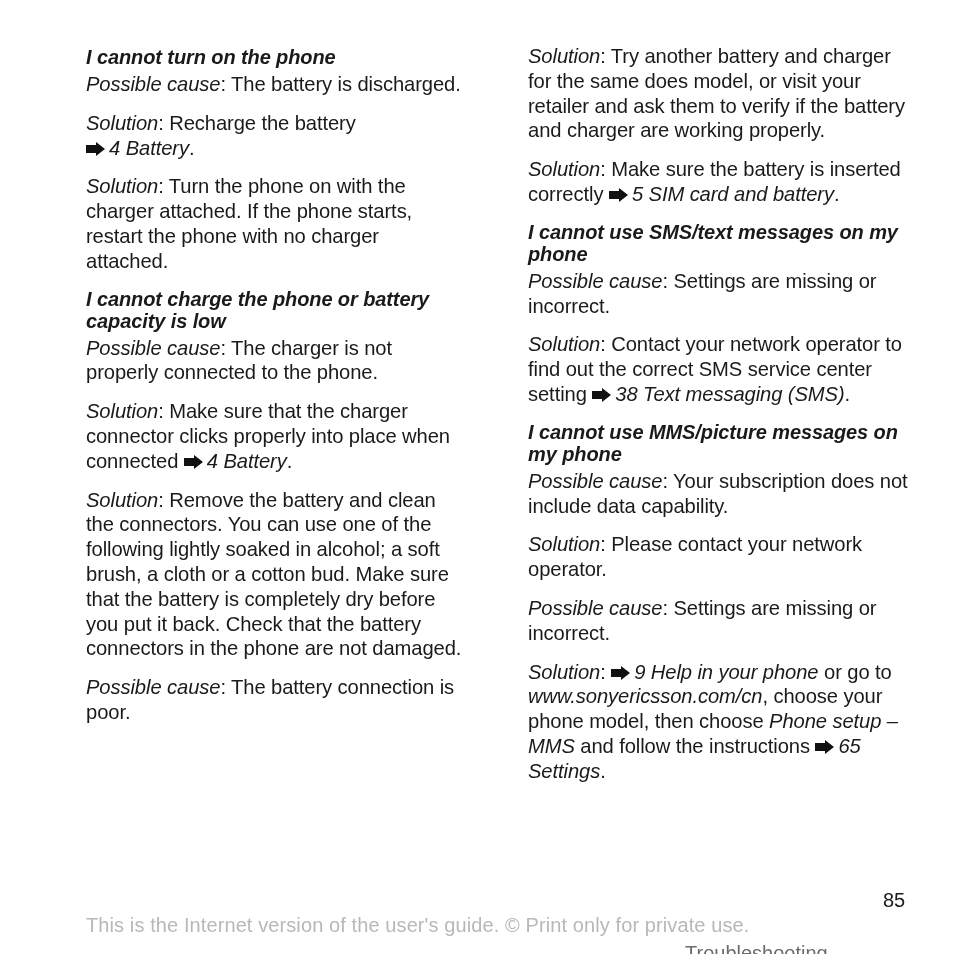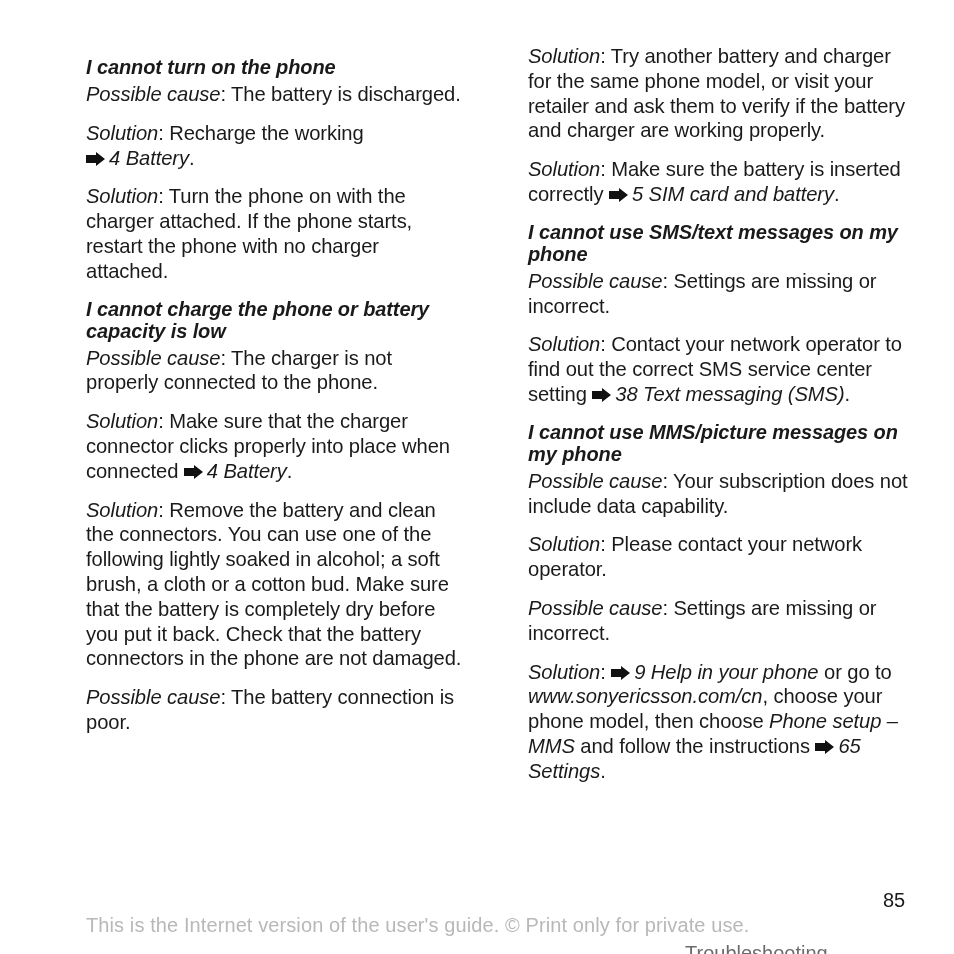--- a/index.html
+++ b/index.html
@@ -12,21 +12,21 @@
   .col-left { left: 86px; }
   .col-right { left: 528px; }
   .para {
     font-size: 20.2px; line-height: 24.8px; margin: 0 0 14px 0;
     letter-spacing: -0.1px;
   }
   .heading {
     font-size: 20px; line-height: 22px; font-weight: bold; font-style: italic;
     margin: 6px 0 4px 0; letter-spacing: -0.1px;
   }
-  .heading.first { margin-top: 12px; }
+  .heading.first { margin-top: 2px; }
   .it { font-style: italic; }
   .arrow {
     display: inline-block; width: 19px; height: 14px; vertical-align: -1px;
     margin-right: 4px;
   }
   .arrow svg { display: block; }
   .footer-section {
     position: absolute; top: 942px; left: 685px;
     font-size: 20px; color: #6b6b6b;
   }
@@ -40,42 +40,42 @@
   }
 </style>
 </head>
 <body>
 
 <div class="col col-left">
 
   <div class="heading first">I cannot turn on the phone</div>
   <p class="para"><span class="it">Possible cause</span><span>: </span><span>The battery is discharged.</span></p>
 
-  <p class="para"><span class="it">Solution</span><span>: </span><span>Recharge the working </span><br><span class="arrow"><svg width="19" height="14" viewBox="0 0 19 14">
+  <p class="para"><span class="it">Solution</span><span>: </span><span>Recharge the battery </span><br><span class="arrow"><svg width="19" height="14" viewBox="0 0 19 14">
           <path d="M0 3 H10 V0 L19 7 L10 14 V11 H0 Z" fill="#111"></path>
         </svg></span><span class="it">4 Battery</span><span>.</span></p>
 
   <p class="para"><span class="it">Solution</span><span>: </span><span>Turn the phone on with the charger attached. If the phone starts, restart the phone with no charger attached.</span></p>
 
   <div class="heading">I cannot charge the phone or battery capacity is low</div>
   <p class="para"><span class="it">Possible cause</span><span>: </span><span>The charger is not properly connected to the phone.</span></p>
 
   <p class="para"><span class="it">Solution</span><span>: </span><span>Make sure that the charger connector clicks properly into place when connected </span><span class="arrow"><svg width="19" height="14" viewBox="0 0 19 14">
           <path d="M0 3 H10 V0 L19 7 L10 14 V11 H0 Z" fill="#111"></path>
         </svg></span><span class="it">4 Battery</span><span>.</span></p>
 
   <p class="para"><span class="it">Solution</span><span>: </span><span>Remove the battery and clean the connectors. You can use one of the following lightly soaked in alcohol; a soft brush, a cloth or a cotton bud. Make sure that the battery is completely dry before you put it back. Check that the battery connectors in the phone are not damaged.</span></p>
 
   <p class="para"><span class="it">Possible cause</span><span>: </span><span>The battery connection is poor.</span></p>
 
 </div>
 
 <div class="col col-right">
 
-  <p class="para"><span class="it">Solution</span><span>: </span><span>Try another battery and charger for the same phone model, or visit your retailer and ask them to verify if the battery and charger are working properly.</span></p>
+  <p class="para"><span class="it">Solution</span><span>: </span><span>Try another battery and charger for the same does model, or visit your retailer and ask them to verify if the battery and charger are working properly.</span></p>
 
   <p class="para"><span class="it">Solution</span><span>: </span><span>Make sure the battery is inserted correctly </span><span class="arrow"><svg width="19" height="14" viewBox="0 0 19 14">
           <path d="M0 3 H10 V0 L19 7 L10 14 V11 H0 Z" fill="#111"></path>
         </svg></span><span class="it">5 SIM card and battery</span><span>.</span></p>
 
   <div class="heading">I cannot use SMS/text messages on my phone</div>
   <p class="para"><span class="it">Possible cause</span><span>: </span><span>Settings are missing or incorrect.</span></p>
 
   <p class="para"><span class="it">Solution</span><span>: </span><span>Contact your network operator to find out the correct SMS service center setting </span><span class="arrow"><svg width="19" height="14" viewBox="0 0 19 14">
           <path d="M0 3 H10 V0 L19 7 L10 14 V11 H0 Z" fill="#111"></path>

